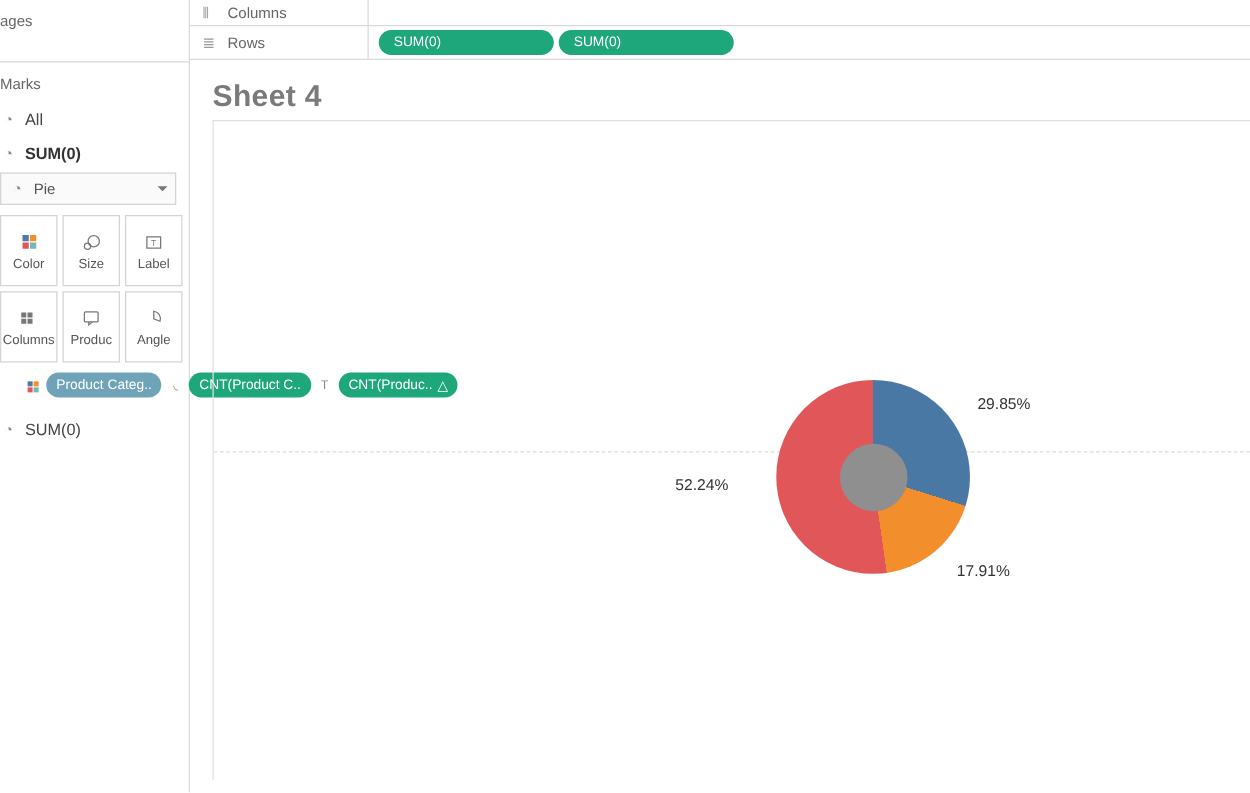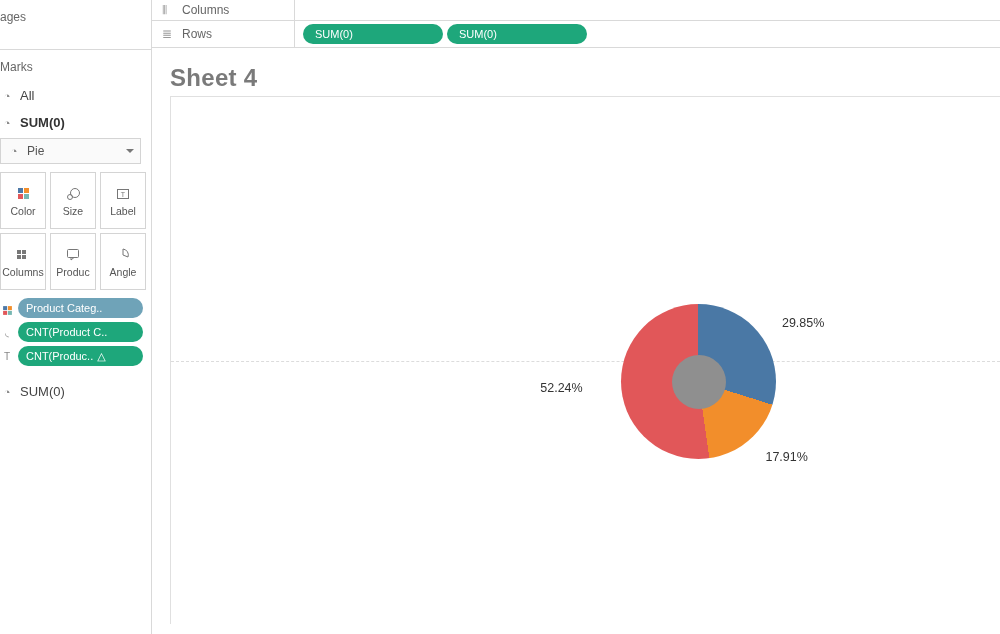--- a/index.html
+++ b/index.html
@@ -94,21 +94,21 @@
 
   
   .ic-color { display:grid; grid-template-columns:repeat(2,5px); grid-template-rows:repeat(2,5px); gap:1px;}
   .ic-color span:nth-child(1){background:#4e79a7;}
   .ic-color span:nth-child(2){background:#f28e2b;}
   .ic-color span:nth-child(3){background:#e15759;}
   .ic-color span:nth-child(4){background:#76b7b2;}
 
   .ic-svg { width:16px; height:16px; }
 
-  .pill-rows { margin-top:8px; display:flex; flex-direction:column; gap:4px; }
+  .pill-rows { margin-top:8px; display:flex; flex-direction:row; gap:4px;padding-left:19px; }
   .pill-line { display:flex; align-items:center; gap:4px; }
   .pill-line .pre { width:14px; text-align:center; font-size:10px; color:#888;}
   .pill {
     flex: 1 1 auto;
     height: 20px;
     border-radius: 10px;
     display: flex;
     align-items: center;
     padding: 0 8px;
     font-size: 11px;

